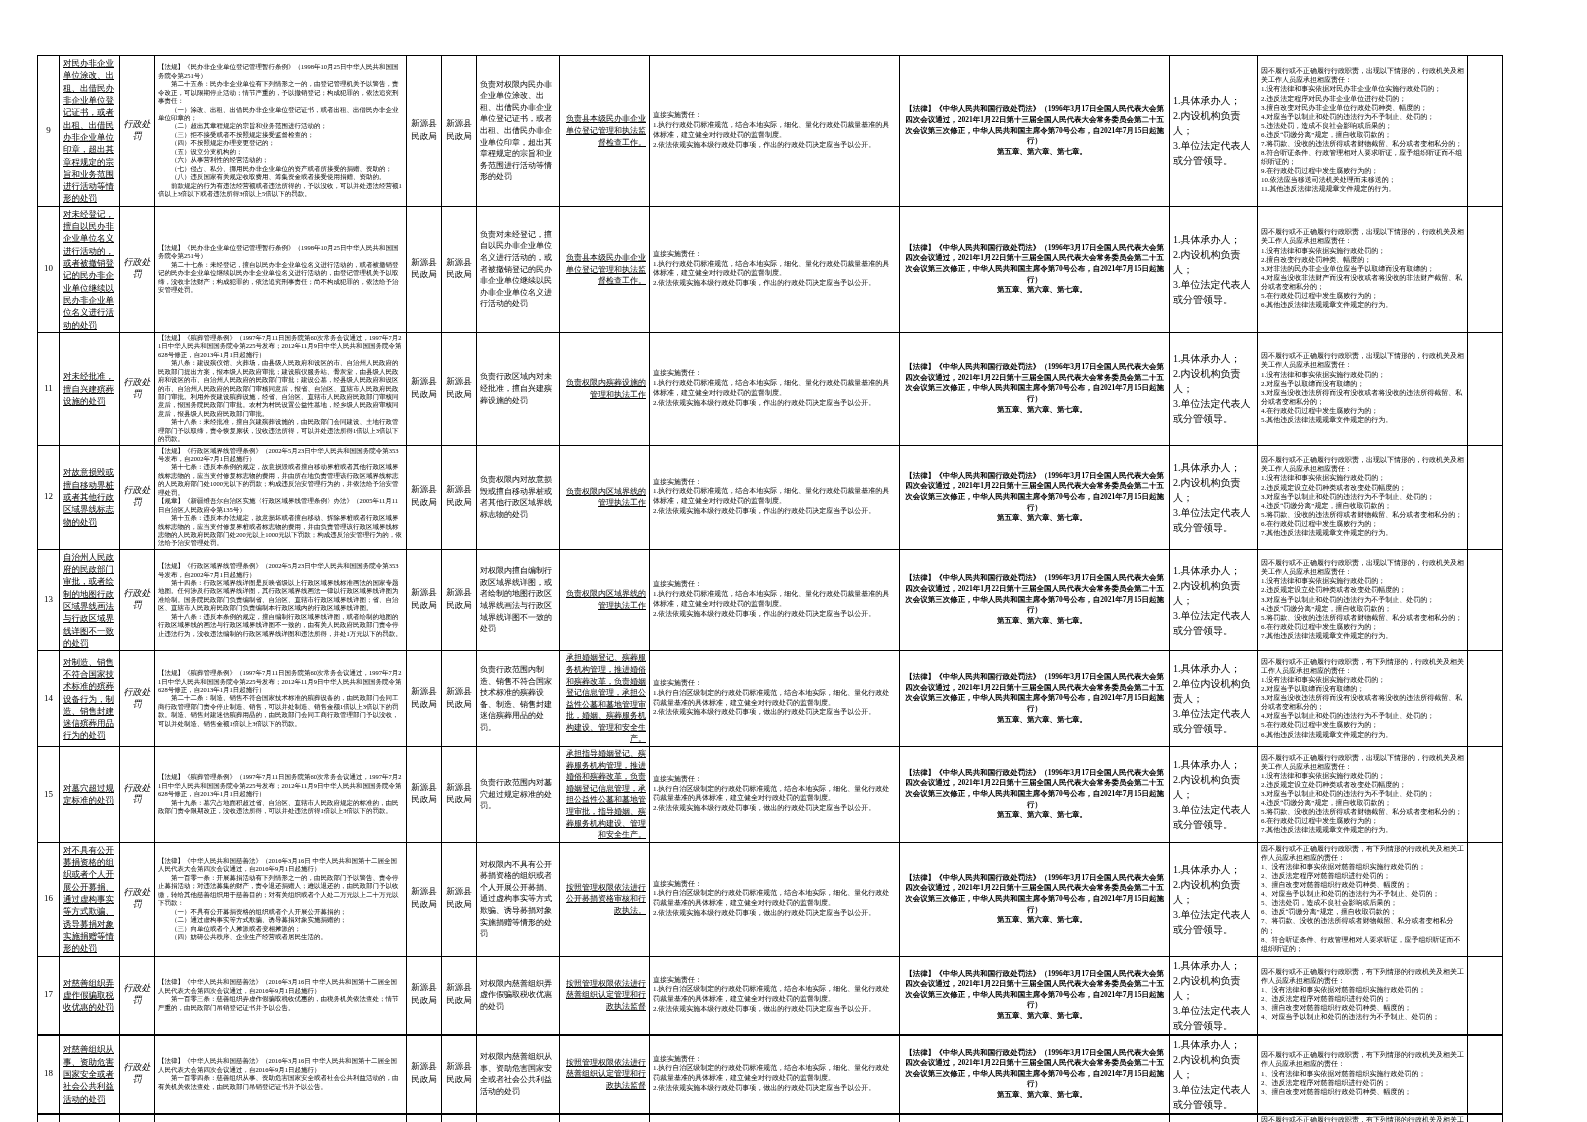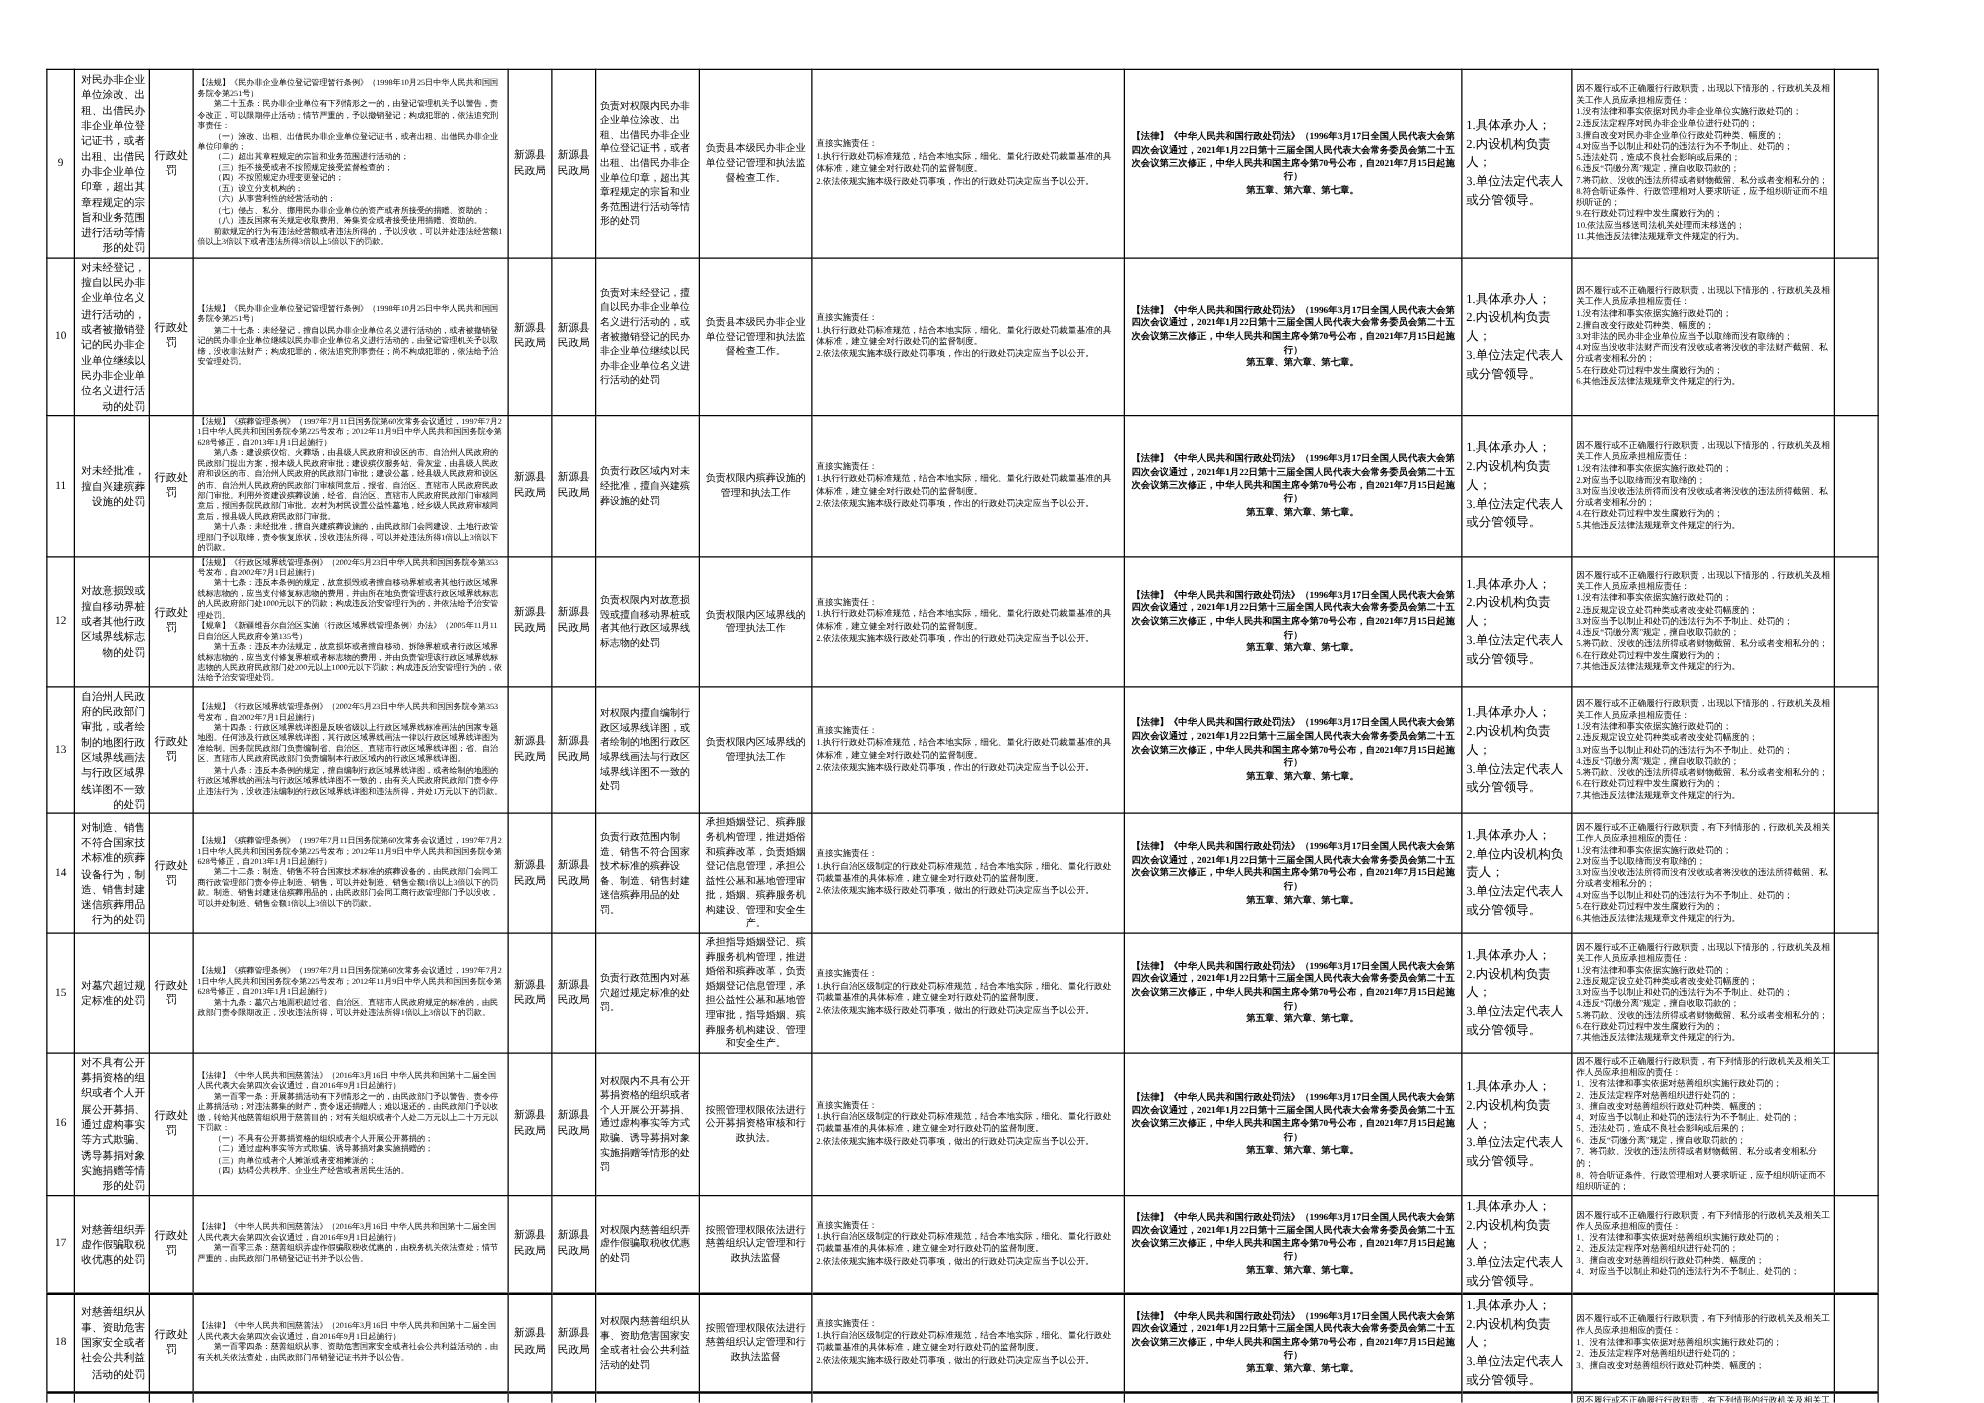--- a/index.html
+++ b/index.html
@@ -5,26 +5,26 @@
   html,body{margin:0;padding:0;background:#ffffff;}
   body{width:1587px;height:1122px;overflow:hidden;position:relative;
        font-family:"Liberation Serif","DejaVu Serif",serif;color:#000;}
   #sheet{position:absolute;left:37px;top:55px;}
   table{border-collapse:collapse;table-layout:fixed;width:1465px;}
   td{border:1px solid #000;vertical-align:middle;overflow:hidden;
      padding:1px 3px;box-sizing:border-box;white-space:pre-wrap;
      word-break:break-all;line-height:1.32;}
   tr.hb td{border-bottom-width:2px;}
   .col-no{font-size:9px;text-align:center;}
-  .col-name{font-size:8.5px;text-align:right;line-height:1.45;}
-  .col-type{font-size:9px;text-align:center;}
+  .col-name{font-size:8.5px;text-align:left;line-height:1.45;text-decoration:underline;}
+  .col-type{font-size:9px;text-align:center;font-style:italic;}
   .col-basis{font-size:6.5px;text-align:left;line-height:1.3;}
   .col-impl,.col-resp{font-size:8.5px;text-align:center;line-height:1.5;font-family:Liberation Mono, monospace;}
   .col-duty1{font-size:8px;text-align:left;line-height:1.45;}
-  .col-duty2{font-size:8px;text-align:center;line-height:1.45;}
+  .col-duty2{font-size:8px;text-align:right;line-height:1.45;text-decoration:underline;}
   .col-direct{font-size:7px;text-align:left;line-height:1.4;}
   .col-law{font-size:7.5px;text-align:center;line-height:1.42;font-weight:bold;}
   .col-persons{font-size:10px;text-align:left;line-height:1.5;}
   .col-liability{font-size:7px;text-align:left;line-height:1.3;}
   .col-note{font-size:8px;}
 </style>
 </head>
 <body>
 
 <div id="sheet">

